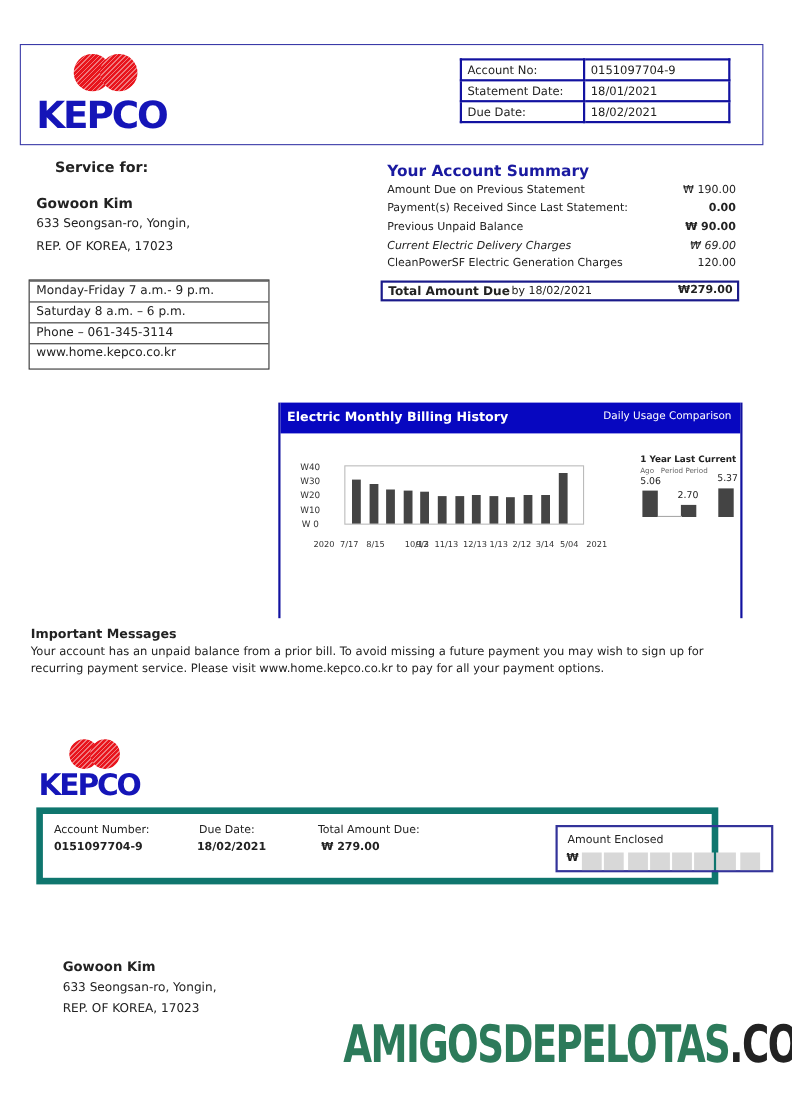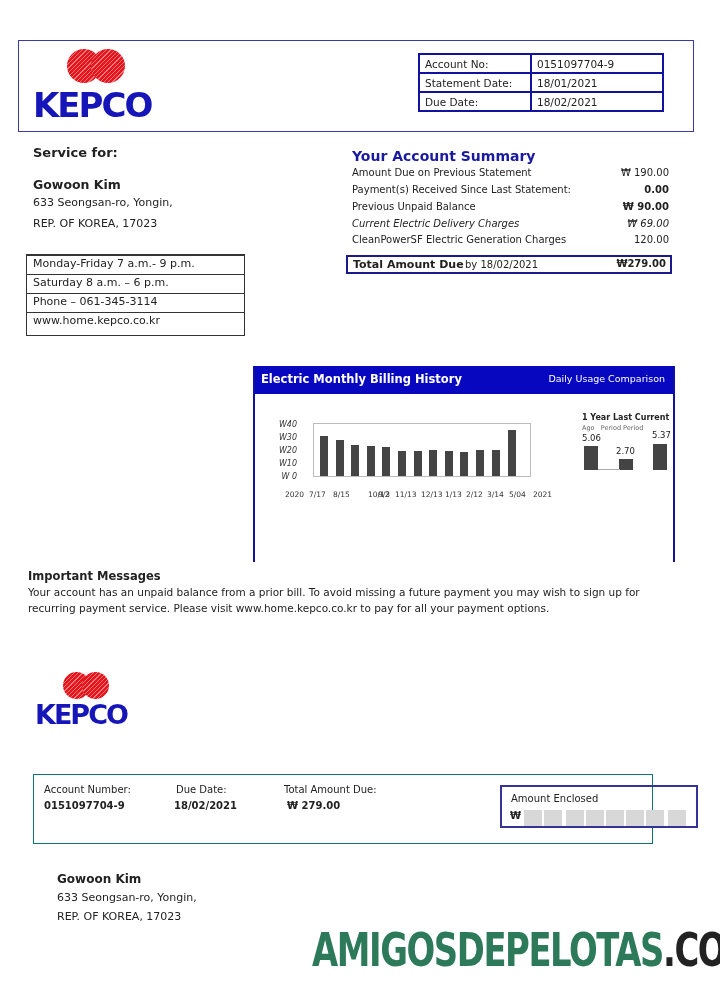--- a/index.html
+++ b/index.html
@@ -12,52 +12,52 @@
   .logo { position:absolute; }
   .logo .ball { position:absolute; border-radius:50%;
                 background: repeating-linear-gradient(135deg,#e8141c 0 2px,#f07a7e 2px 3px); }
   .logo .word { position:absolute; font-family:"DejaVu Sans", sans-serif; font-weight:bold; color:#1515b8; letter-spacing:-2px; }
 
   #acct-table { left:418px; top:53px; width:246px; border-collapse:collapse; border:2px solid #1212a0; }
   #acct-table td { border:2px solid #1212a0; font-size:10.5px; padding:1px 5px; height:15px; color:#222; }
   #acct-table td.lbl { width:100px; }
 
   
-  .h-service { left:33px; top:145px; font-size:13px; font-weight:bold; }
+  .h-service { left:50px; top:145px; font-size:13px; font-weight:bold; }
   .cust-name { font-size:12.5px; font-weight:bold; }
   .cust-line { font-size:11px; }
 
   #questions { left:26px; top:254px; width:219px; border:1px solid #333; box-sizing:border-box; }
   #questions .qh { background:#0b0bb8; color:#fff; font-weight:bold; font-size:11.5px; padding:2px 6px; height:16px; }
   #questions .qr { font-size:11px; padding:1px 6px; height:16px; border-top:1px solid #333; }
 
   
   .sum-title { left:352px; top:148px; font-size:14px; font-weight:bold; color:#1a1aa0; }
   .sum-row { position:absolute; left:352px; width:317px; font-size:10px; }
   .sum-row .v { position:absolute; right:0; top:0; }
   #total-box { left:346px; top:255px; width:326px; height:19px; border:2px solid #1a1a8a; box-sizing:border-box; font-size:11px; }
 
   
   #chart-panel { left:253px; top:366px; width:422px; height:196px; border-left:2px solid #1212a0; border-right:2px solid #1212a0; box-sizing:border-box; }
   #chart-panel .ch-head { background:#0707c0; color:#fff; height:28px; position:relative; }
   #chart-panel .ch-title { position:absolute; left:6px; top:6px; font-size:11.5px; font-weight:bold; }
   #chart-panel .ch-sub { position:absolute; right:8px; top:7px; font-size:9.5px; }
   .plot { position:absolute; left:58px; top:57px; width:216px; height:52px; border:1px solid #bbb; }
-  .ytick { position:absolute; font-size:8px; color:#333; width:30px; text-align:right;font-style:italic; }
+  .ytick { position:absolute; font-size:8px; color:#333; width:30px; text-align:center; }
   .bar { position:absolute; bottom:0; width:8px; background:#444; }
   .xlbl { position:absolute; font-size:7.5px; color:#333; top:124px; white-space:nowrap; }
   .cmp-bar { position:absolute; background:#444; width:14px; }
   .cmp-val { position:absolute; font-size:8.5px; color:#222; }
 
   
   .msg-title { left:28px; top:569px; font-size:11.5px; font-weight:bold; }
   .msg-body { left:28px; top:584px; width:650px; font-size:10.5px; line-height:16px; }
 
   
-  #stub-box { left:33px; top:774px; width:620px; height:70px; border:1px solid #0f766e; box-sizing:border-box; }
+  #stub-box { left:33px; top:734px; width:620px; height:70px; border:6px solid #0f766e; box-sizing:border-box; }
   .stub-lbl { position:absolute; font-size:10px; color:#222; }
   .stub-val { position:absolute; font-size:10px; font-weight:bold; color:#222; }
   #enclosed-box { position:absolute; left:466px; top:10px; width:198px; height:43px; border:2px solid #33339a; box-sizing:border-box; }
   .enc-cell { position:absolute; top:23px; width:18px; height:16px; background:#d8d8d8; }
 
   .mail-name { left:57px; top:872px; font-size:12px; font-weight:bold; }
   .mail-line { font-size:11px; }
 
   .watermark { left:312px; top:922px; font-family:"DejaVu Sans", sans-serif; font-weight:bold; font-size:47px; letter-spacing:-2px; transform:scaleX(0.72); transform-origin:left top; white-space:nowrap; }
   .watermark .g { color:#2c7a5a; }

